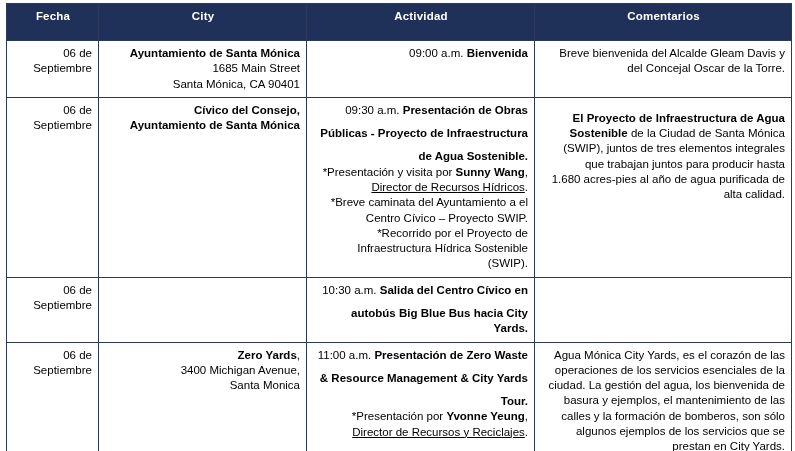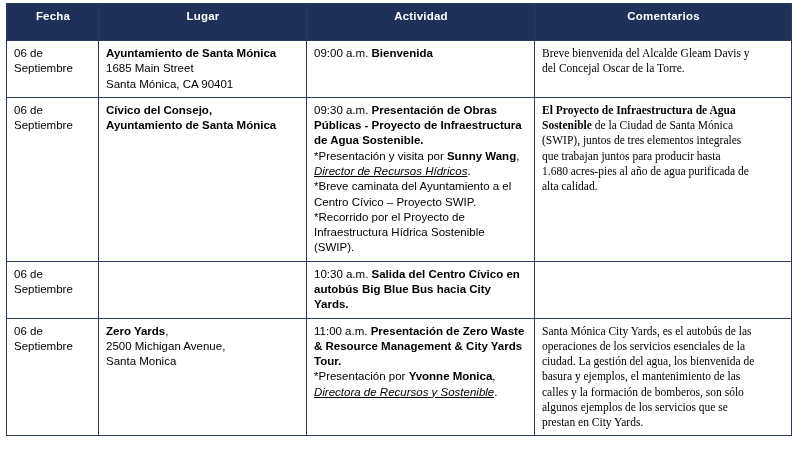--- a/index.html
+++ b/index.html
@@ -50,47 +50,47 @@
   col.c-actividad { width: 228px; }
   col.c-coment { width: 257px; }
 
   td.fecha {
     font-size: 11.5px;
     line-height: 1.35;
     padding-left: 9px;
   }
   td.lugar { padding-left: 9px; }
   td.actividad { padding-left: 8px; }
-  td.coment { padding-left: 9px; font-family: Liberation Serif, serif; }
+  td.coment { padding-left: 9px; }
 
   .vmid { vertical-align: middle; }
 
-  .u { text-decoration: underline; font-style: italic; }
-  .b { font-weight: bold; }
+  .u { text-decoration: underline; }
+  .b { font-weight: bold; margin-top: 8px; }
   .bu { font-weight: bold; }
 
-  .line { display: block; }
+  .line { display: block; text-align: right; }
 
   .row-tall td { padding-top: 7px; padding-bottom: 7px; }
 </style>
 </head>
 <body>
 
 <div class="page">
   <table class="schedule">
     <colgroup>
       <col class="c-fecha">
       <col class="c-lugar">
       <col class="c-actividad">
       <col class="c-coment">
     </colgroup>
     <thead>
       <tr>
         <th>Fecha</th>
-        <th>Lugar</th>
+        <th>City</th>
         <th>Actividad</th>
         <th>Comentarios</th>
       </tr>
     </thead>
     <tbody>
 
       <tr>
         <td class="fecha">
           <span class="line">06 de</span>
           <span class="line">Septiembre</span>
@@ -153,32 +153,32 @@
         <td class="coment"></td>
       </tr>
 
       <tr class="row-tall">
         <td class="fecha vmid">
           <span class="line">06 de</span>
           <span class="line">Septiembre</span>
         </td>
         <td class="lugar vmid">
           <span class="line"><span class="bu">Zero Yards</span><span>,</span></span>
-          <span class="line">2500 Michigan Avenue,</span>
+          <span class="line">3400 Michigan Avenue,</span>
           <span class="line">Santa Monica</span>
         </td>
         <td class="actividad vmid">
           <span class="line"><span>11:00 a.m.</span> <span class="b">Presentación de Zero Waste</span></span>
           <span class="line b">&amp; Resource Management &amp; City Yards</span>
           <span class="line b">Tour.</span>
-          <span class="line"><span>*Presentación por </span><span class="b">Yvonne Monica</span>,</span>
-          <span class="line"><span class="u">Directora de Recursos y  Sostenible</span><span>.</span></span>
+          <span class="line"><span>*Presentación por </span><span class="b">Yvonne Yeung</span>,</span>
+          <span class="line"><span class="u">Director de Recursos y  Reciclajes</span><span>.</span></span>
         </td>
         <td class="coment">
-          <span class="line">Santa Mónica City Yards, es el autobús de las</span>
+          <span class="line">Agua Mónica City Yards, es el corazón de las</span>
           <span class="line">operaciones de los servicios esenciales de la</span>
           <span class="line">ciudad. La gestión del  agua, los bienvenida de</span>
           <span class="line">basura y ejemplos, el mantenimiento de las</span>
           <span class="line">calles y la formación  de bomberos, son sólo</span>
           <span class="line">algunos ejemplos de los servicios que se</span>
           <span class="line">prestan en City Yards.</span>
         </td>
       </tr>
 
     </tbody>

